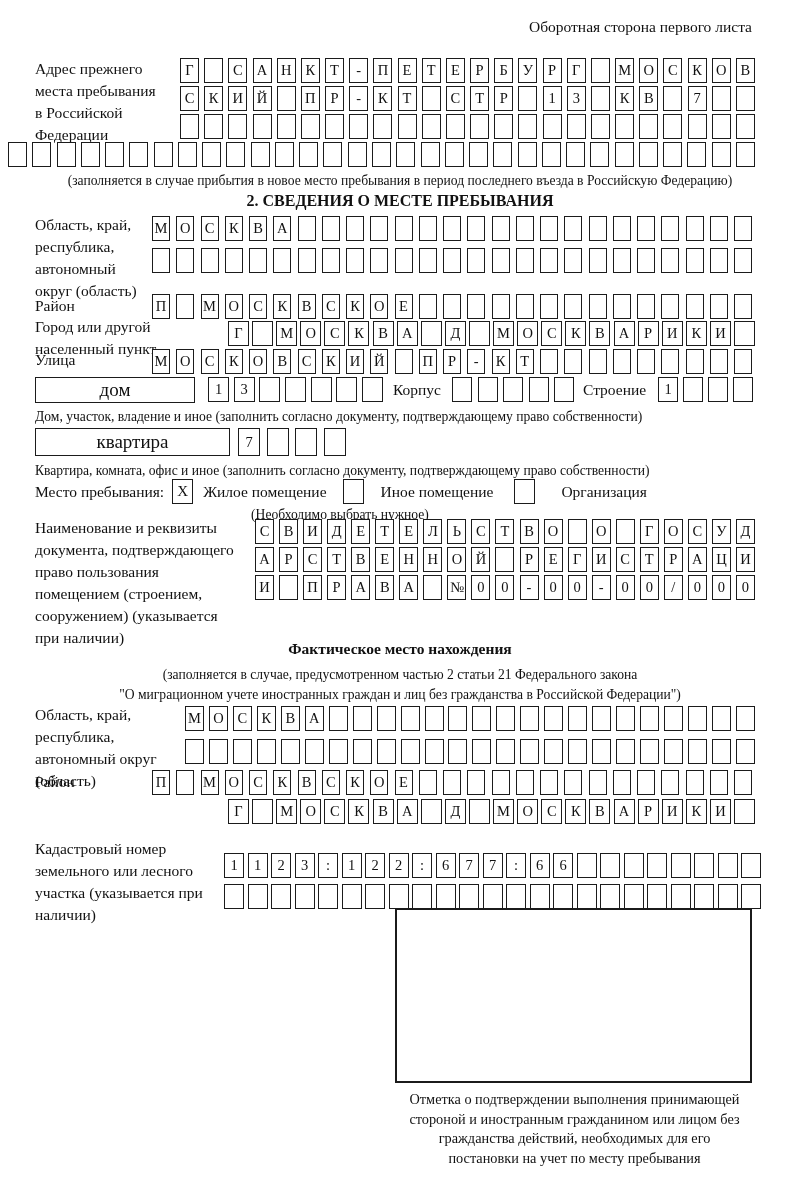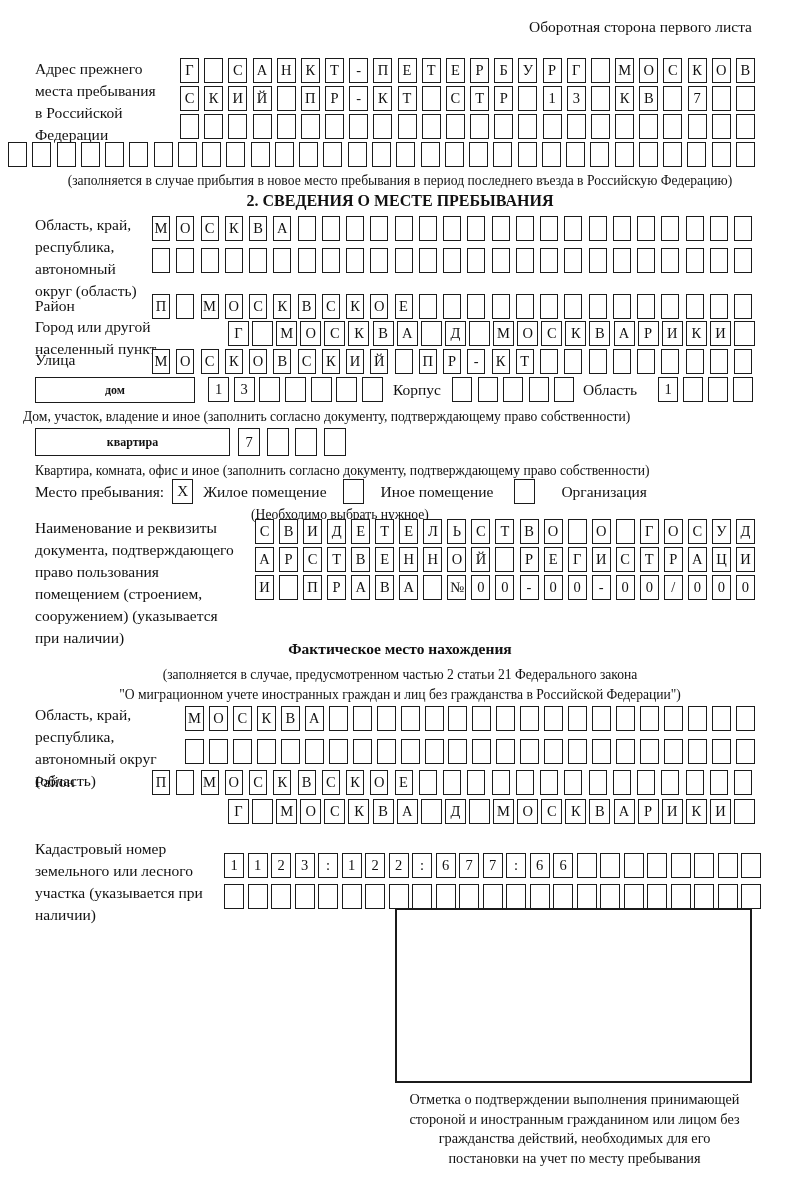--- a/index.html
+++ b/index.html
@@ -31,21 +31,21 @@
   .row21 .cell{width:19px;}
   .row23 .cell{width:20px;}
   .rowH7 .cell{width:21px;}
   .rowH5 .cell{width:20px;}
   .rowH4 .cell{width:20px;}
   .rowA4 .cell{width:22px;height:28px;}
   .rowA4{height:28px;}
   .labelbox{
     box-sizing:border-box;border:1.6px solid #1b1b1b;
     display:flex;align-items:center;justify-content:center;
-    font-size:12px;background:#fff;font-weight:bold;
+    font-size:19px;background:#fff;
   }
   .checkbox{
     box-sizing:border-box;width:21px;height:25px;border:1.6px solid #1b1b1b;
     display:inline-flex;align-items:center;justify-content:center;
     font-size:15px;flex:none;
   }
   .stayrow{display:flex;align-items:center;font-size:15.5px;}
   .stayrow .optlbl{flex:none;}
   .center{text-align:center;width:100%;}
   .stampbox{
@@ -327,28 +327,28 @@
       <div class="cell"></div>
     </div>
   <div class="abs lbl" style="left:393px;top:379px;">Корпус</div>
   <div class="abs cellrow rowH5" style="left:452px;top:377px;width:122px;">
       <div class="cell"></div>
       <div class="cell"></div>
       <div class="cell"></div>
       <div class="cell"></div>
       <div class="cell"></div>
     </div>
-  <div class="abs lbl" style="left:583px;top:379px;">Область</div>
+  <div class="abs lbl" style="left:583px;top:379px;">Строение</div>
   <div class="abs cellrow rowH4" style="left:658px;top:377px;width:95px;">
       <div class="cell">1</div>
       <div class="cell"></div>
       <div class="cell"></div>
       <div class="cell"></div>
     </div>
-  <div class="abs note" style="left:23px;top:408px;width:720px;">Дом, участок, владение и иное (заполнить согласно документу, подтверждающему право собственности)</div>
+  <div class="abs note" style="left:35px;top:408px;width:720px;">Дом, участок, владение и иное (заполнить согласно документу, подтверждающему право собственности)</div>
 
   <div class="abs labelbox" style="left:35px;top:428px;width:195px;height:28px;">квартира</div>
   <div class="abs cellrow rowA4" style="left:238px;top:428px;width:108px;">
       <div class="cell">7</div>
       <div class="cell"></div>
       <div class="cell"></div>
       <div class="cell"></div>
     </div>
   <div class="abs note" style="left:35px;top:462px;width:720px;">Квартира, комната, офис и иное (заполнить согласно документу, подтверждающему право собственности)</div>
 

